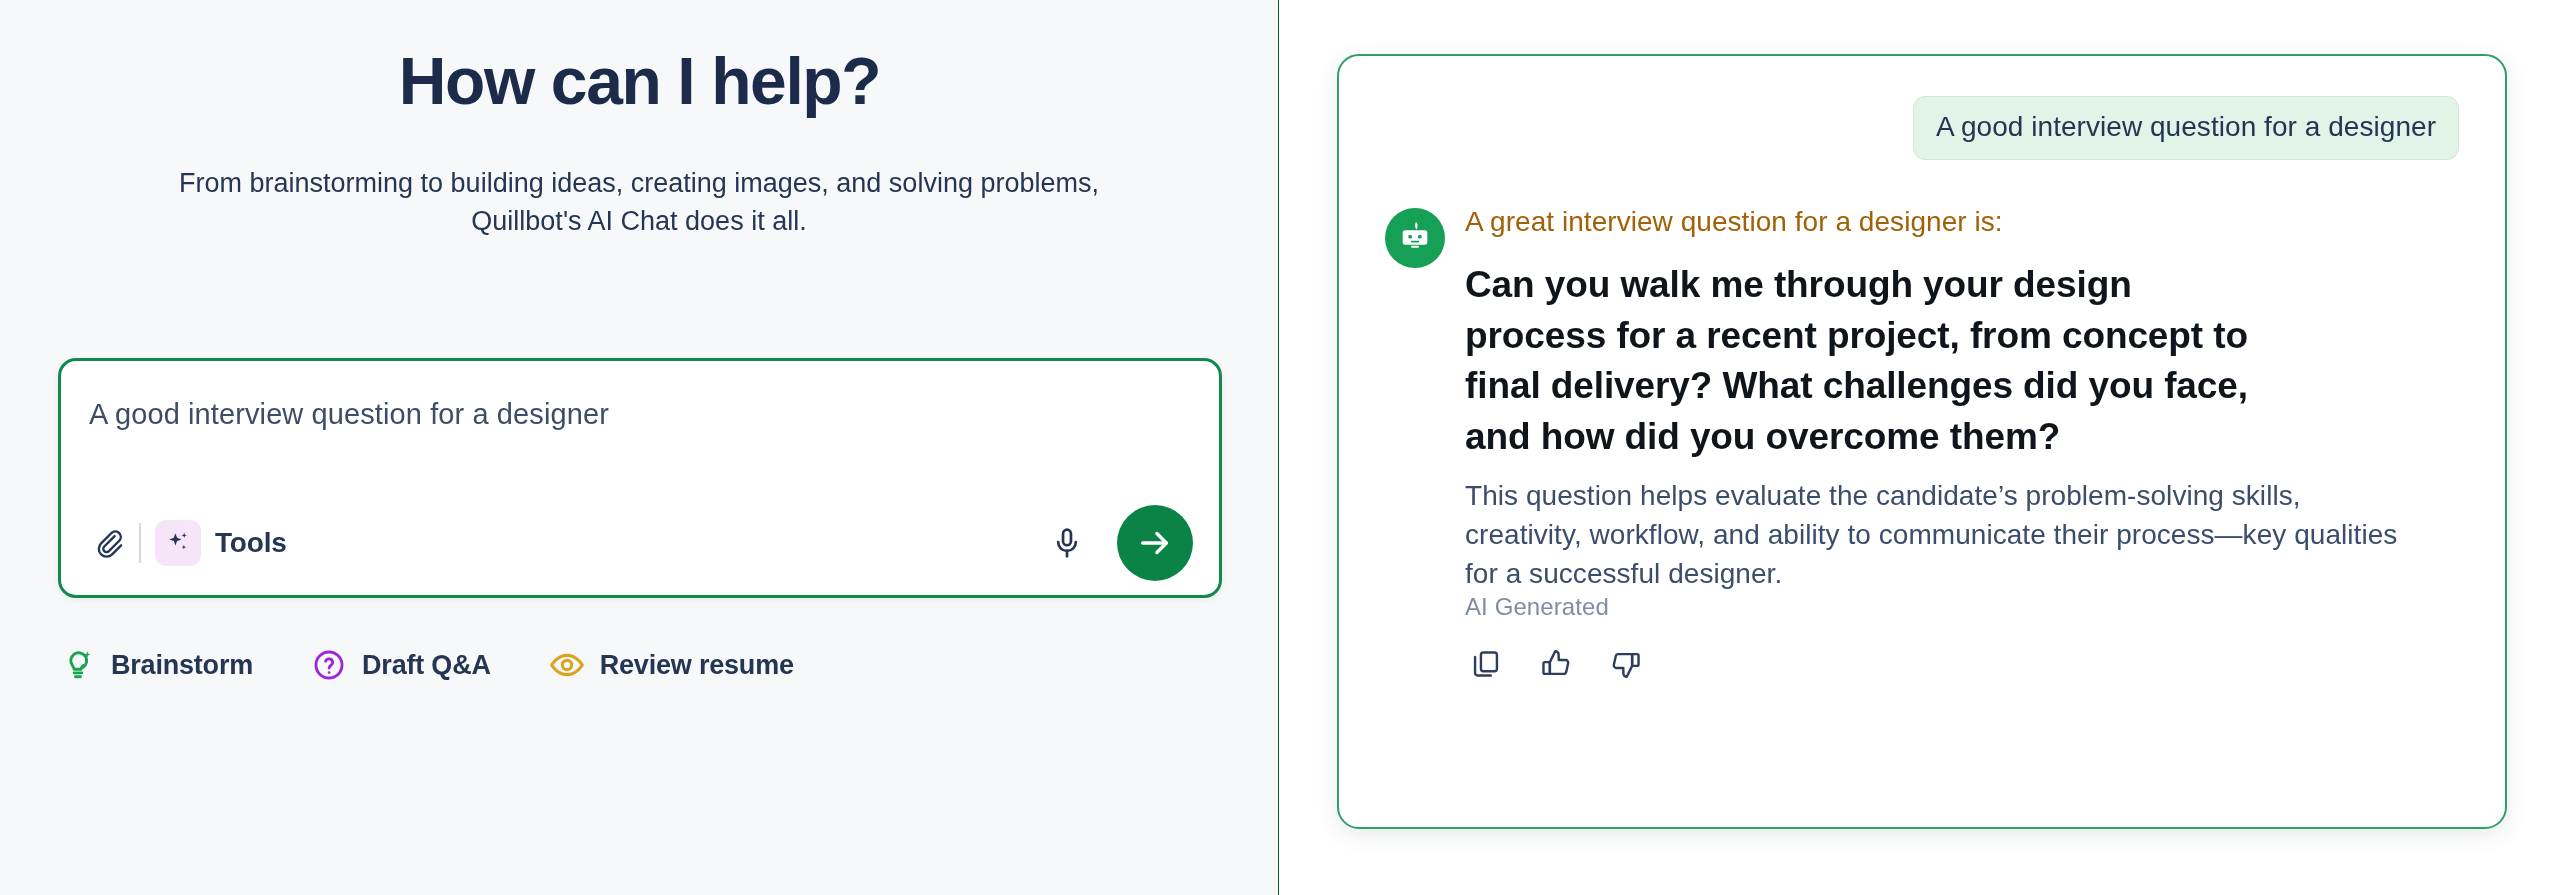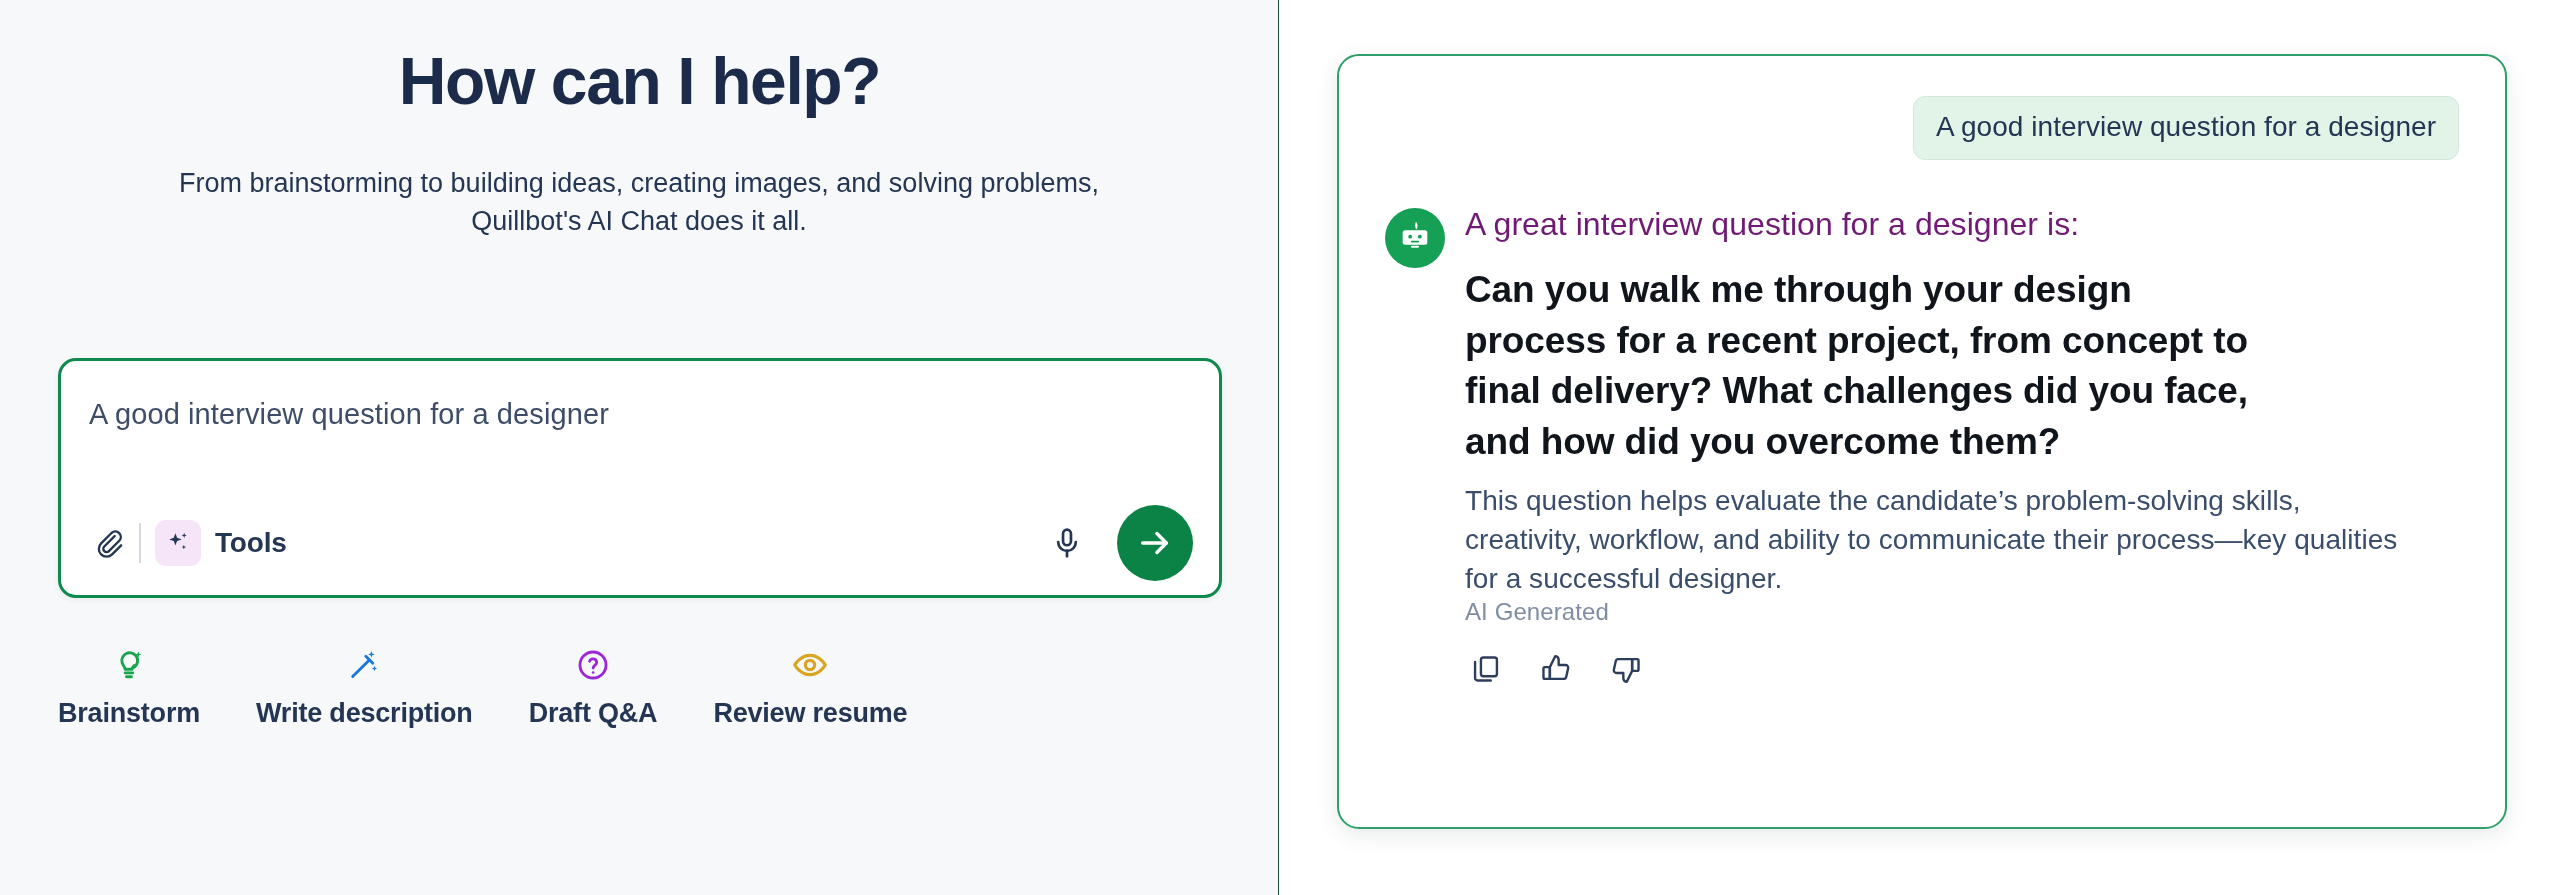--- a/index.html
+++ b/index.html
@@ -135,21 +135,20 @@
     top: 645px;
     display: flex;
     align-items: center;
     gap: 56px;
   }
   .quick-action {
     display: flex;
     align-items: center;
     gap: 13px;
     cursor: pointer;
-    flex-direction: column;
   }
   .quick-action-label {
     font-size: 27px;
     font-weight: 700;
     color: #243653;
     letter-spacing: -0.2px;
     white-space: nowrap;
   }
   .qa-icon { display:flex; align-items:center; justify-content:center; width:40px; height:40px; }
 
@@ -198,22 +197,22 @@
     flex: 0 0 60px;
     width: 60px; height: 60px;
     border-radius: 50%;
     background: #15a055;
     display: flex; align-items: center; justify-content: center;
     margin-top: 4px;
   }
   #assistant-body { flex: 1 1 auto; padding-top: 2px; }
 
   #assistant-intro {
-    font-size: 32px;
-    color: #701a75;
+    font-size: 28px;
+    color: #a16207;
     letter-spacing: 0.05px;
   }
   #assistant-question {
     margin-top: 22px;
     font-size: 37px;
     font-weight: 700;
     line-height: 1.37;
     color: #10151c;
     max-width: 790px;
     letter-spacing: -0.1px;
@@ -299,31 +298,20 @@
         <svg width="34" height="34" viewBox="0 0 24 24" fill="none" stroke="#17a44f" stroke-width="2" stroke-linecap="round" stroke-linejoin="round">
           <path d="M15.6 13.6a5.6 5.6 0 1 0-7.5-1.2c.7.9 1.1 1.6 1.1 2.6h5c0-1 .5-1.7 1.4-2.6z"></path>
           <line x1="9.3" y1="17.6" x2="14.6" y2="17.6"></line>
           <line x1="10.2" y1="20.3" x2="13.7" y2="20.3"></line>
           <path d="M18.6 2.3 19.2 4 20.9 4.6 19.2 5.2 18.6 6.9 18 5.2 16.3 4.6 18 4z" fill="#17a44f" stroke="none"></path>
         </svg>
       </span>
       <span class="quick-action-label">Brainstorm</span>
     </div>
 
-    <div class="quick-action">
-      <span class="qa-icon">
-        <svg width="34" height="34" viewBox="0 0 24 24" fill="none" stroke="#1877e0" stroke-width="2" stroke-linecap="round" stroke-linejoin="round">
-          <line x1="4" y1="20.2" x2="15.8" y2="8.4"></line>
-          <path d="M13.3 5.9 18.2 10.8"></path>
-          <path d="M17.2 2.2 17.8 3.9 19.5 4.5 17.8 5.1 17.2 6.8 16.6 5.1 14.9 4.5 16.6 3.9z" fill="#1877e0" stroke="none"></path>
-          <path d="M19.4 12.6 19.9 14 21.3 14.5 19.9 15 19.4 16.4 18.9 15 17.5 14.5 18.9 14z" fill="#1877e0" stroke="none"></path>
-        </svg>
-      </span>
-      <span class="quick-action-label">Write description</span>
-    </div>
 
     <div class="quick-action">
       <span class="qa-icon">
         <svg width="34" height="34" viewBox="0 0 24 24" fill="none" stroke="#9c27d6" stroke-width="2" stroke-linecap="round" stroke-linejoin="round">
           <circle cx="12" cy="12" r="9.2"></circle>
           <path d="M9.6 9.3a2.6 2.6 0 0 1 5 .9c0 1.8-2.5 2.3-2.5 3.9"></path>
           <circle cx="12.1" cy="17.3" r="0.95" fill="#9c27d6" stroke="none"></circle>
         </svg>
       </span>
       <span class="quick-action-label">Draft Q&amp;A</span>

